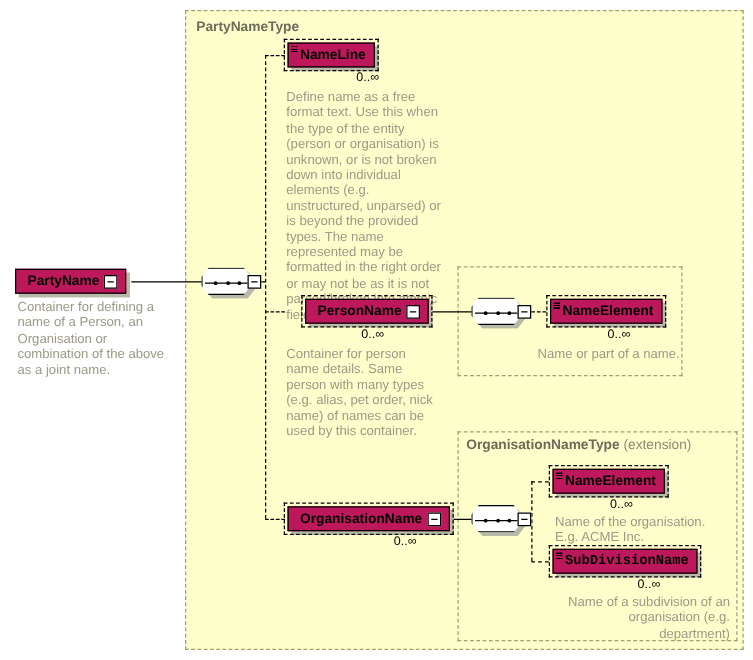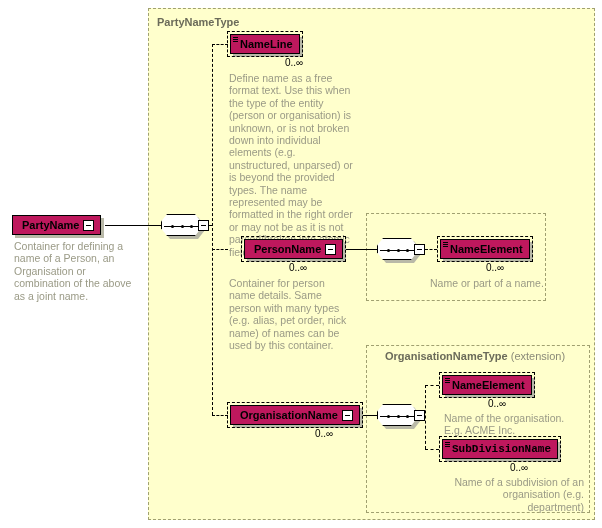--- a/index.html
+++ b/index.html
@@ -194,21 +194,21 @@
 <div id="canvas">
 
   <div class="type-region" style="left:148px; top:8px; width:447px; height:512px;"></div>
   <div class="type-title" style="left:157px; top:16px;">
     <span>PartyNameType</span>
   </div>
 
   <div class="type-region inner" style="left:366px; top:213px; width:180px; height:88px;"></div>
 
   <div class="type-region inner" style="left:366px; top:345px; width:224px; height:168px;"></div>
-  <div class="type-title" style="left:373px; top:350px;margin-left:12px;">
+  <div class="type-title" style="left:373px; top:350px;">
     <span>OrganisationNameType</span>
     <span class="ext">(extension)</span>
   </div>
 
   <div class="ln h" style="left:105px; top:225px; width:58px;"></div>
 
   <div class="ln h" style="left:198px; top:225px; width:14px;"></div>
 
   <div class="dln v" style="left:212px; top:44px; height:371px;"></div>
 

